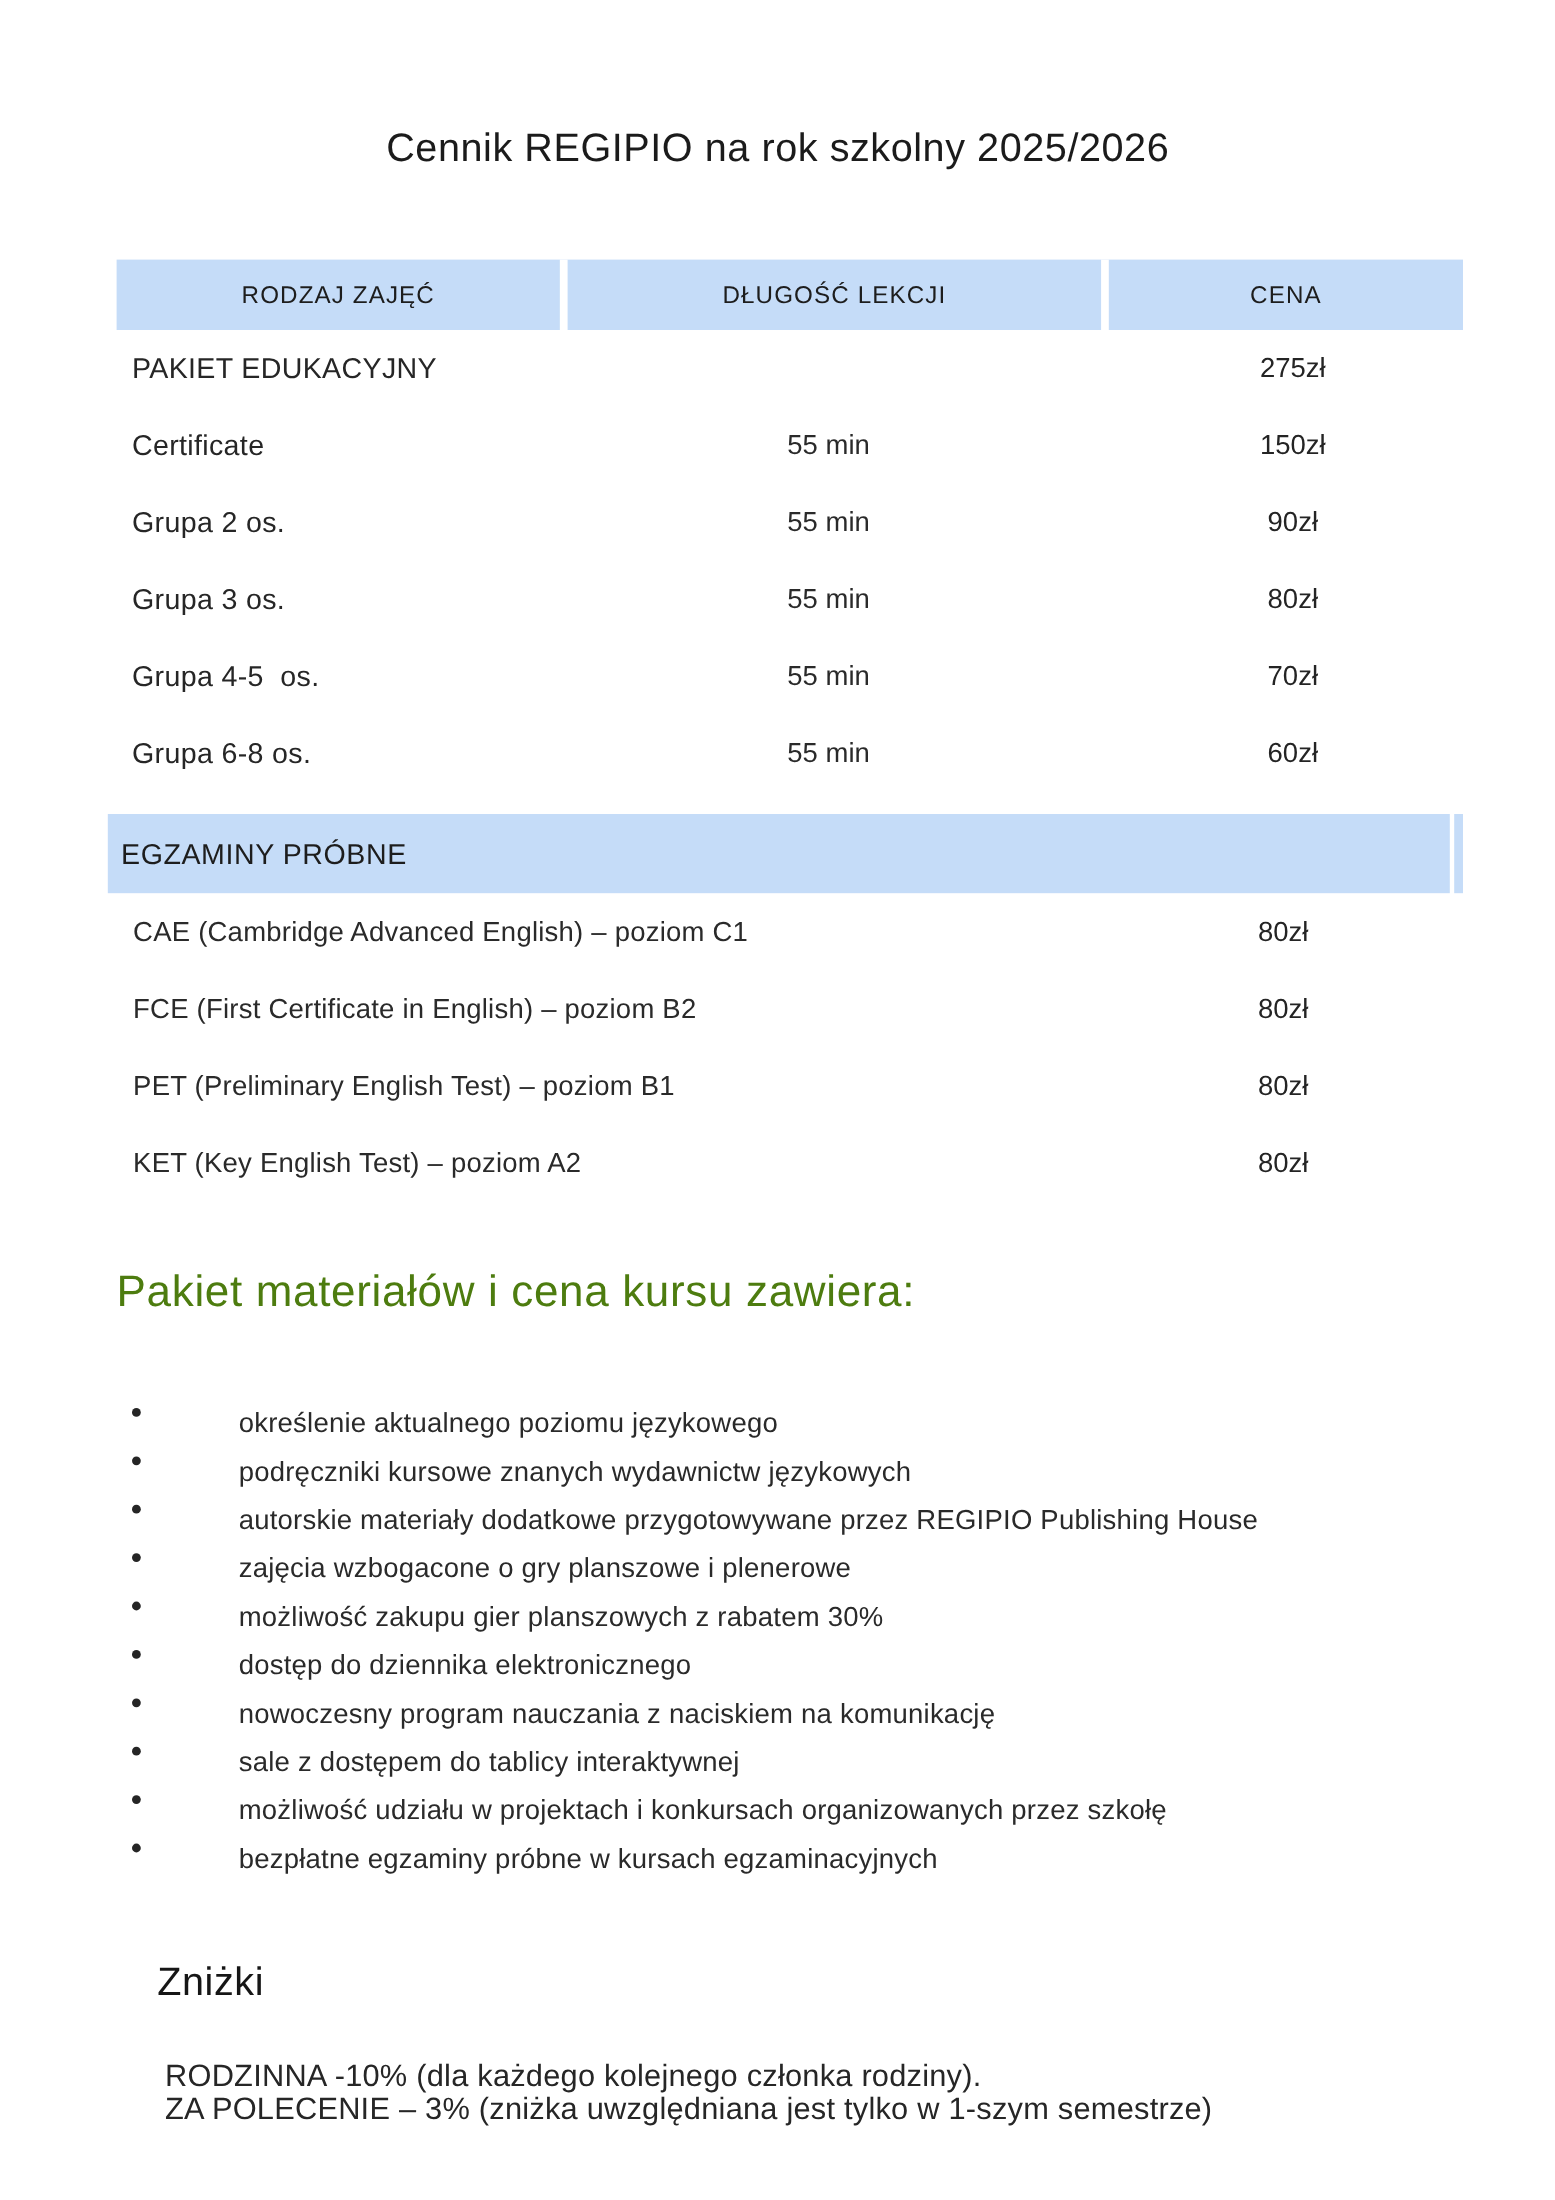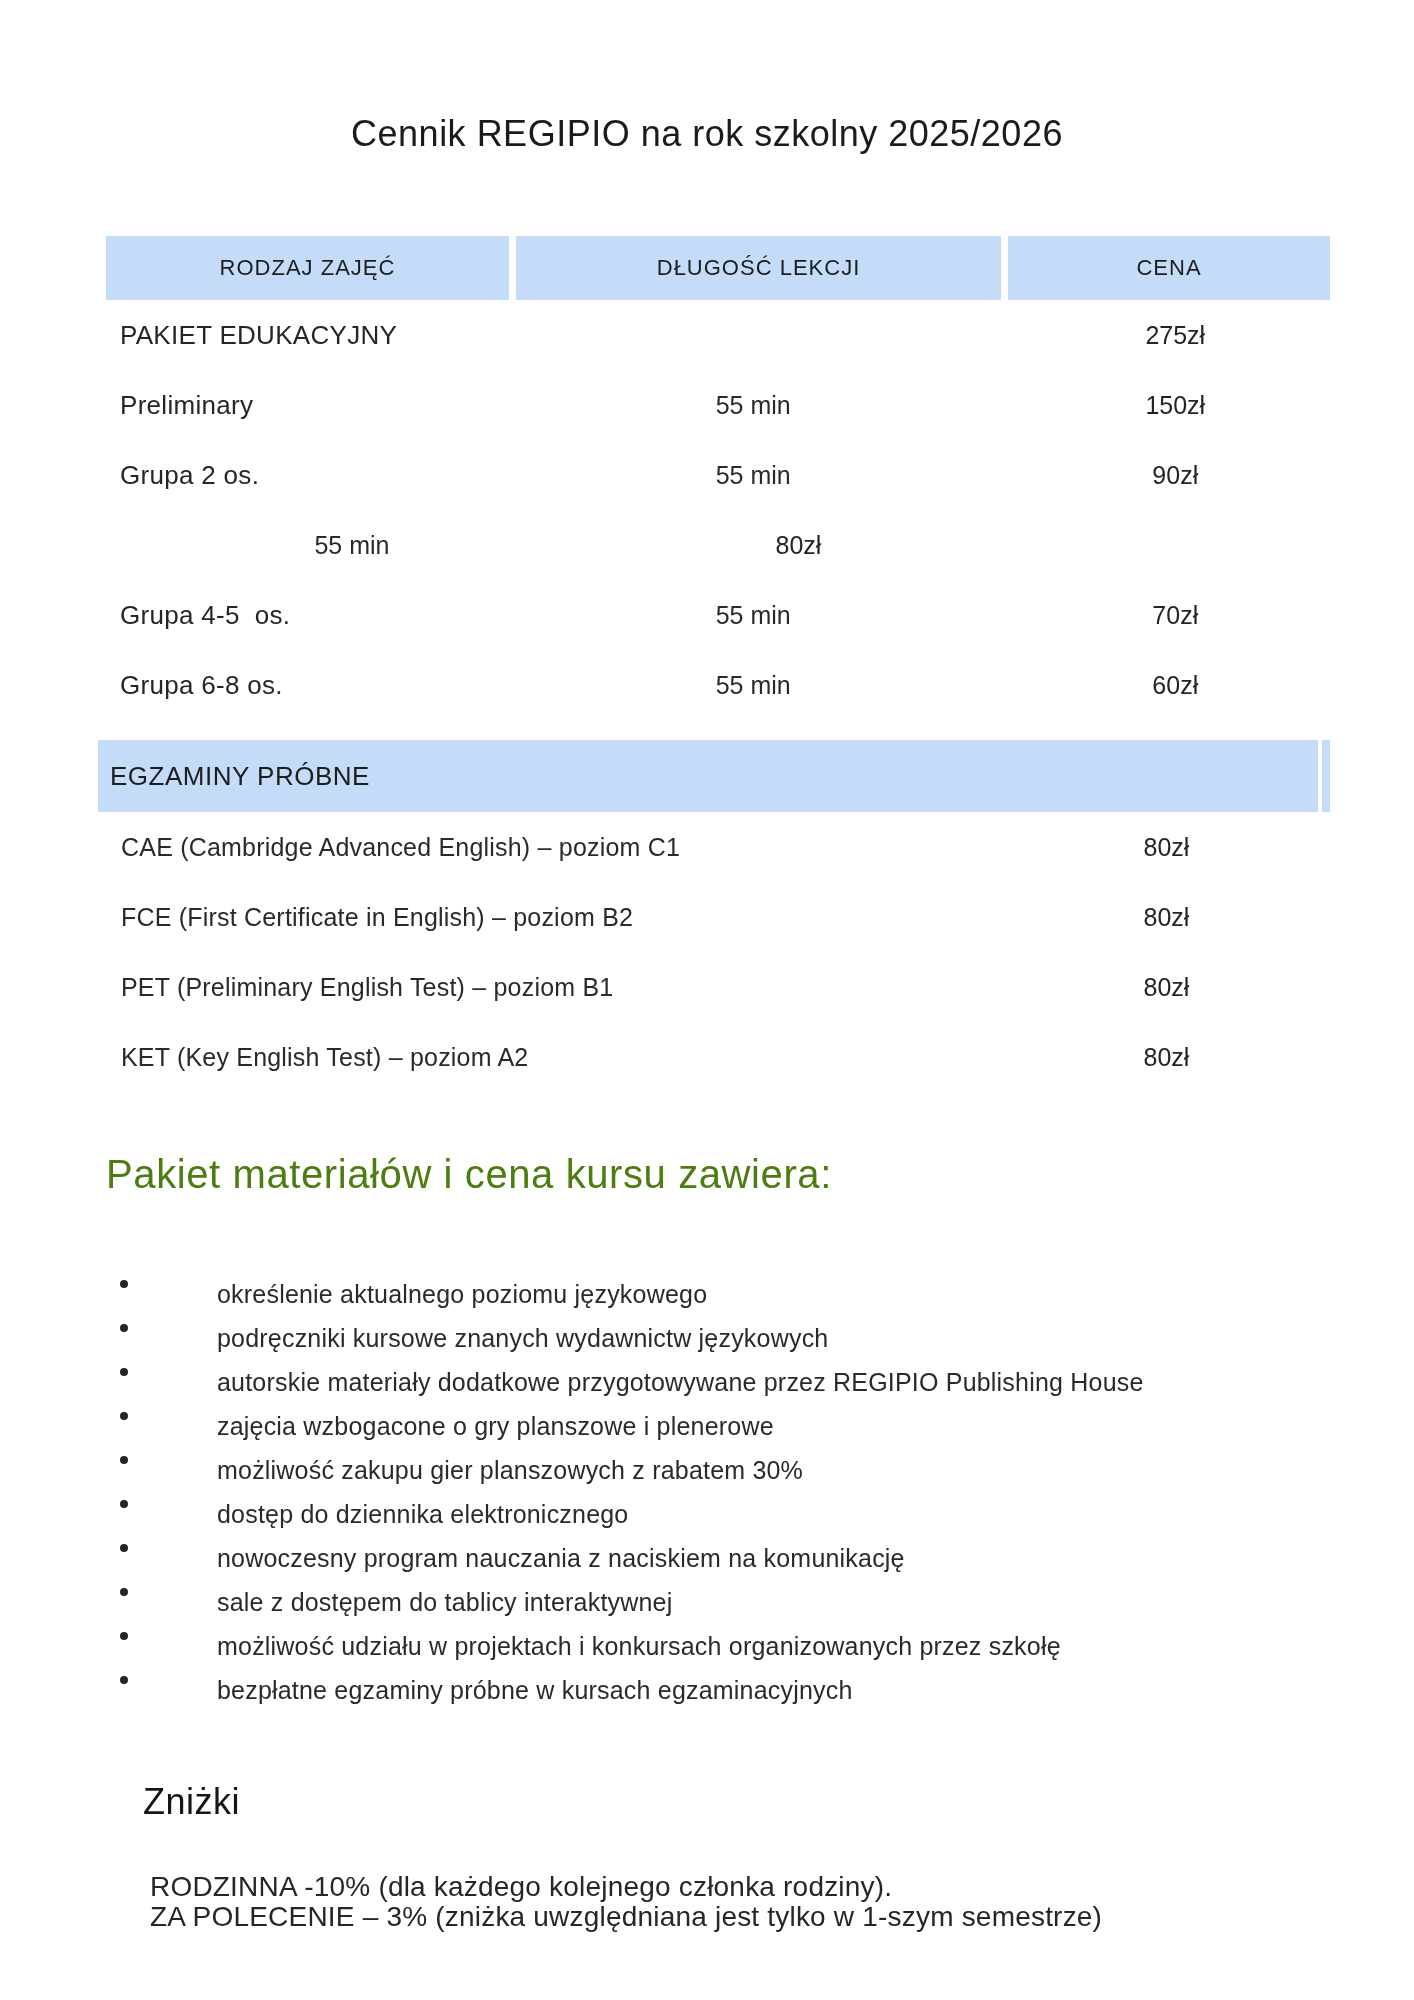--- a/index.html
+++ b/index.html
@@ -181,30 +181,31 @@
       <div class="hcell c2">DŁUGOŚĆ LEKCJI</div>
       <div class="hcell c3">CENA</div>
     </div>
 
     <div class="pt-row">
       <div class="cell label">PAKIET EDUKACYJNY</div>
       <div class="cell duration"></div>
       <div class="cell price">275zł</div>
     </div>
     <div class="pt-row">
-      <div class="cell label">Preliminary</div>
+      <div class="cell label">Certificate</div>
       <div class="cell duration">55 min</div>
       <div class="cell price">150zł</div>
     </div>
     <div class="pt-row">
       <div class="cell label">Grupa 2 os.</div>
       <div class="cell duration">55 min</div>
       <div class="cell price">90zł</div>
     </div>
     <div class="pt-row">
+      <div class="cell label">Grupa 3 os.</div>
       <div class="cell duration">55 min</div>
       <div class="cell price">80zł</div>
     </div>
     <div class="pt-row">
       <div class="cell label">Grupa 4-5  os.</div>
       <div class="cell duration">55 min</div>
       <div class="cell price">70zł</div>
     </div>
     <div class="pt-row">
       <div class="cell label">Grupa 6-8 os.</div>

